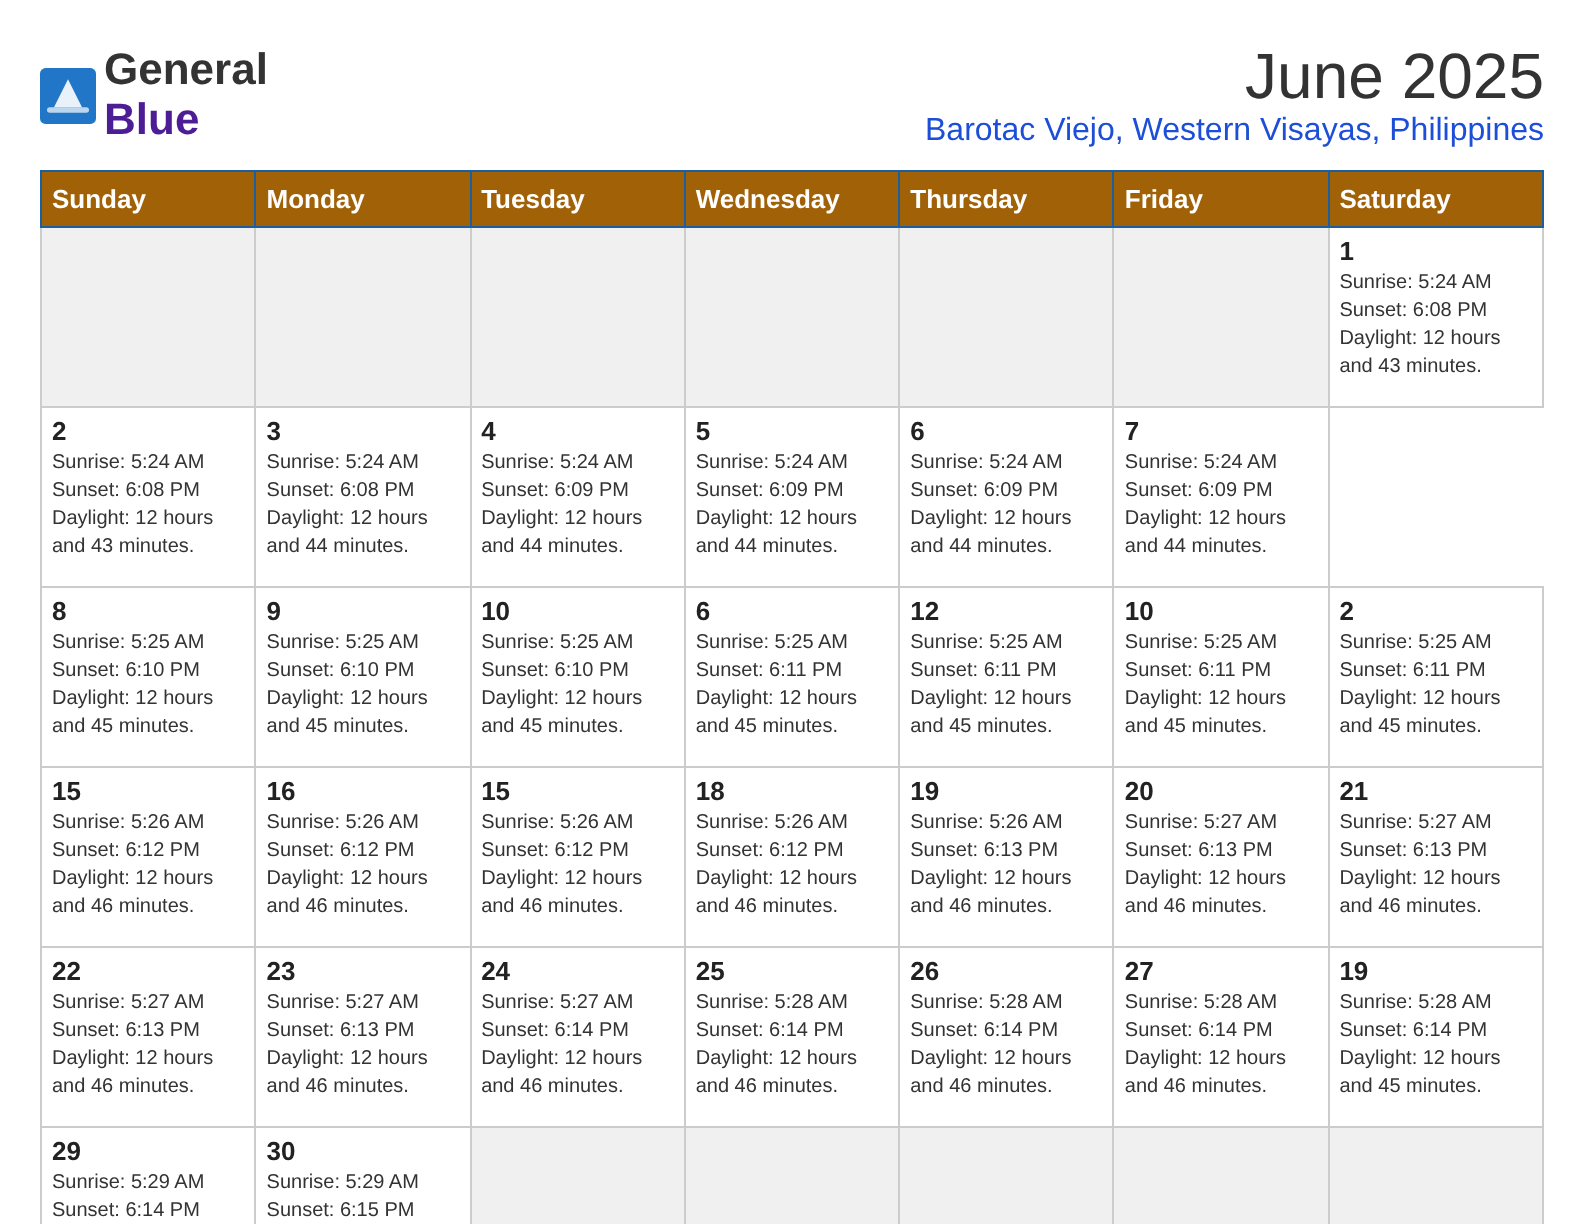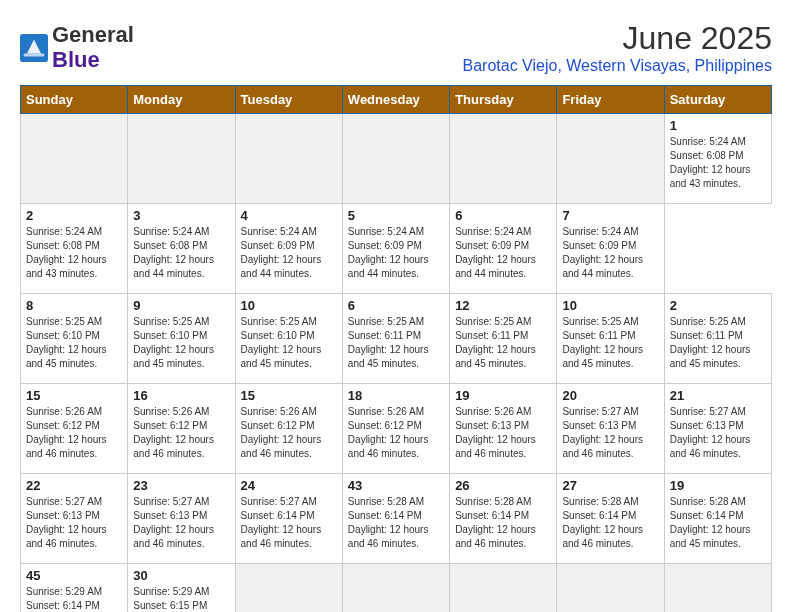--- a/index.html
+++ b/index.html
@@ -272,21 +272,21 @@
             Sunrise: 5:27 AM<br>Sunset: 6:13 PM<br>Daylight: 12 hours and 46 minutes.
           </div>
         </td>
         <td>
           <span class="day-num">24</span>
           <div class="day-info">
             Sunrise: 5:27 AM<br>Sunset: 6:14 PM<br>Daylight: 12 hours and 46 minutes.
           </div>
         </td>
         <td>
-          <span class="day-num">43</span>
+          <span class="day-num">25</span>
           <div class="day-info">
             Sunrise: 5:28 AM<br>Sunset: 6:14 PM<br>Daylight: 12 hours and 46 minutes.
           </div>
         </td>
         <td>
           <span class="day-num">26</span>
           <div class="day-info">
             Sunrise: 5:28 AM<br>Sunset: 6:14 PM<br>Daylight: 12 hours and 46 minutes.
           </div>
         </td>
@@ -298,21 +298,21 @@
         </td>
         <td>
           <span class="day-num">19</span>
           <div class="day-info">
             Sunrise: 5:28 AM<br>Sunset: 6:14 PM<br>Daylight: 12 hours and 45 minutes.
           </div>
         </td>
       </tr>
       <tr class="last-row">
         <td>
-          <span class="day-num">45</span>
+          <span class="day-num">29</span>
           <div class="day-info">
             Sunrise: 5:29 AM<br>Sunset: 6:14 PM<br>Daylight: 12 hours and 45 minutes.
           </div>
         </td>
         <td>
           <span class="day-num">30</span>
           <div class="day-info">
             Sunrise: 5:29 AM<br>Sunset: 6:15 PM<br>Daylight: 12 hours and 45 minutes.
           </div>
         </td>

